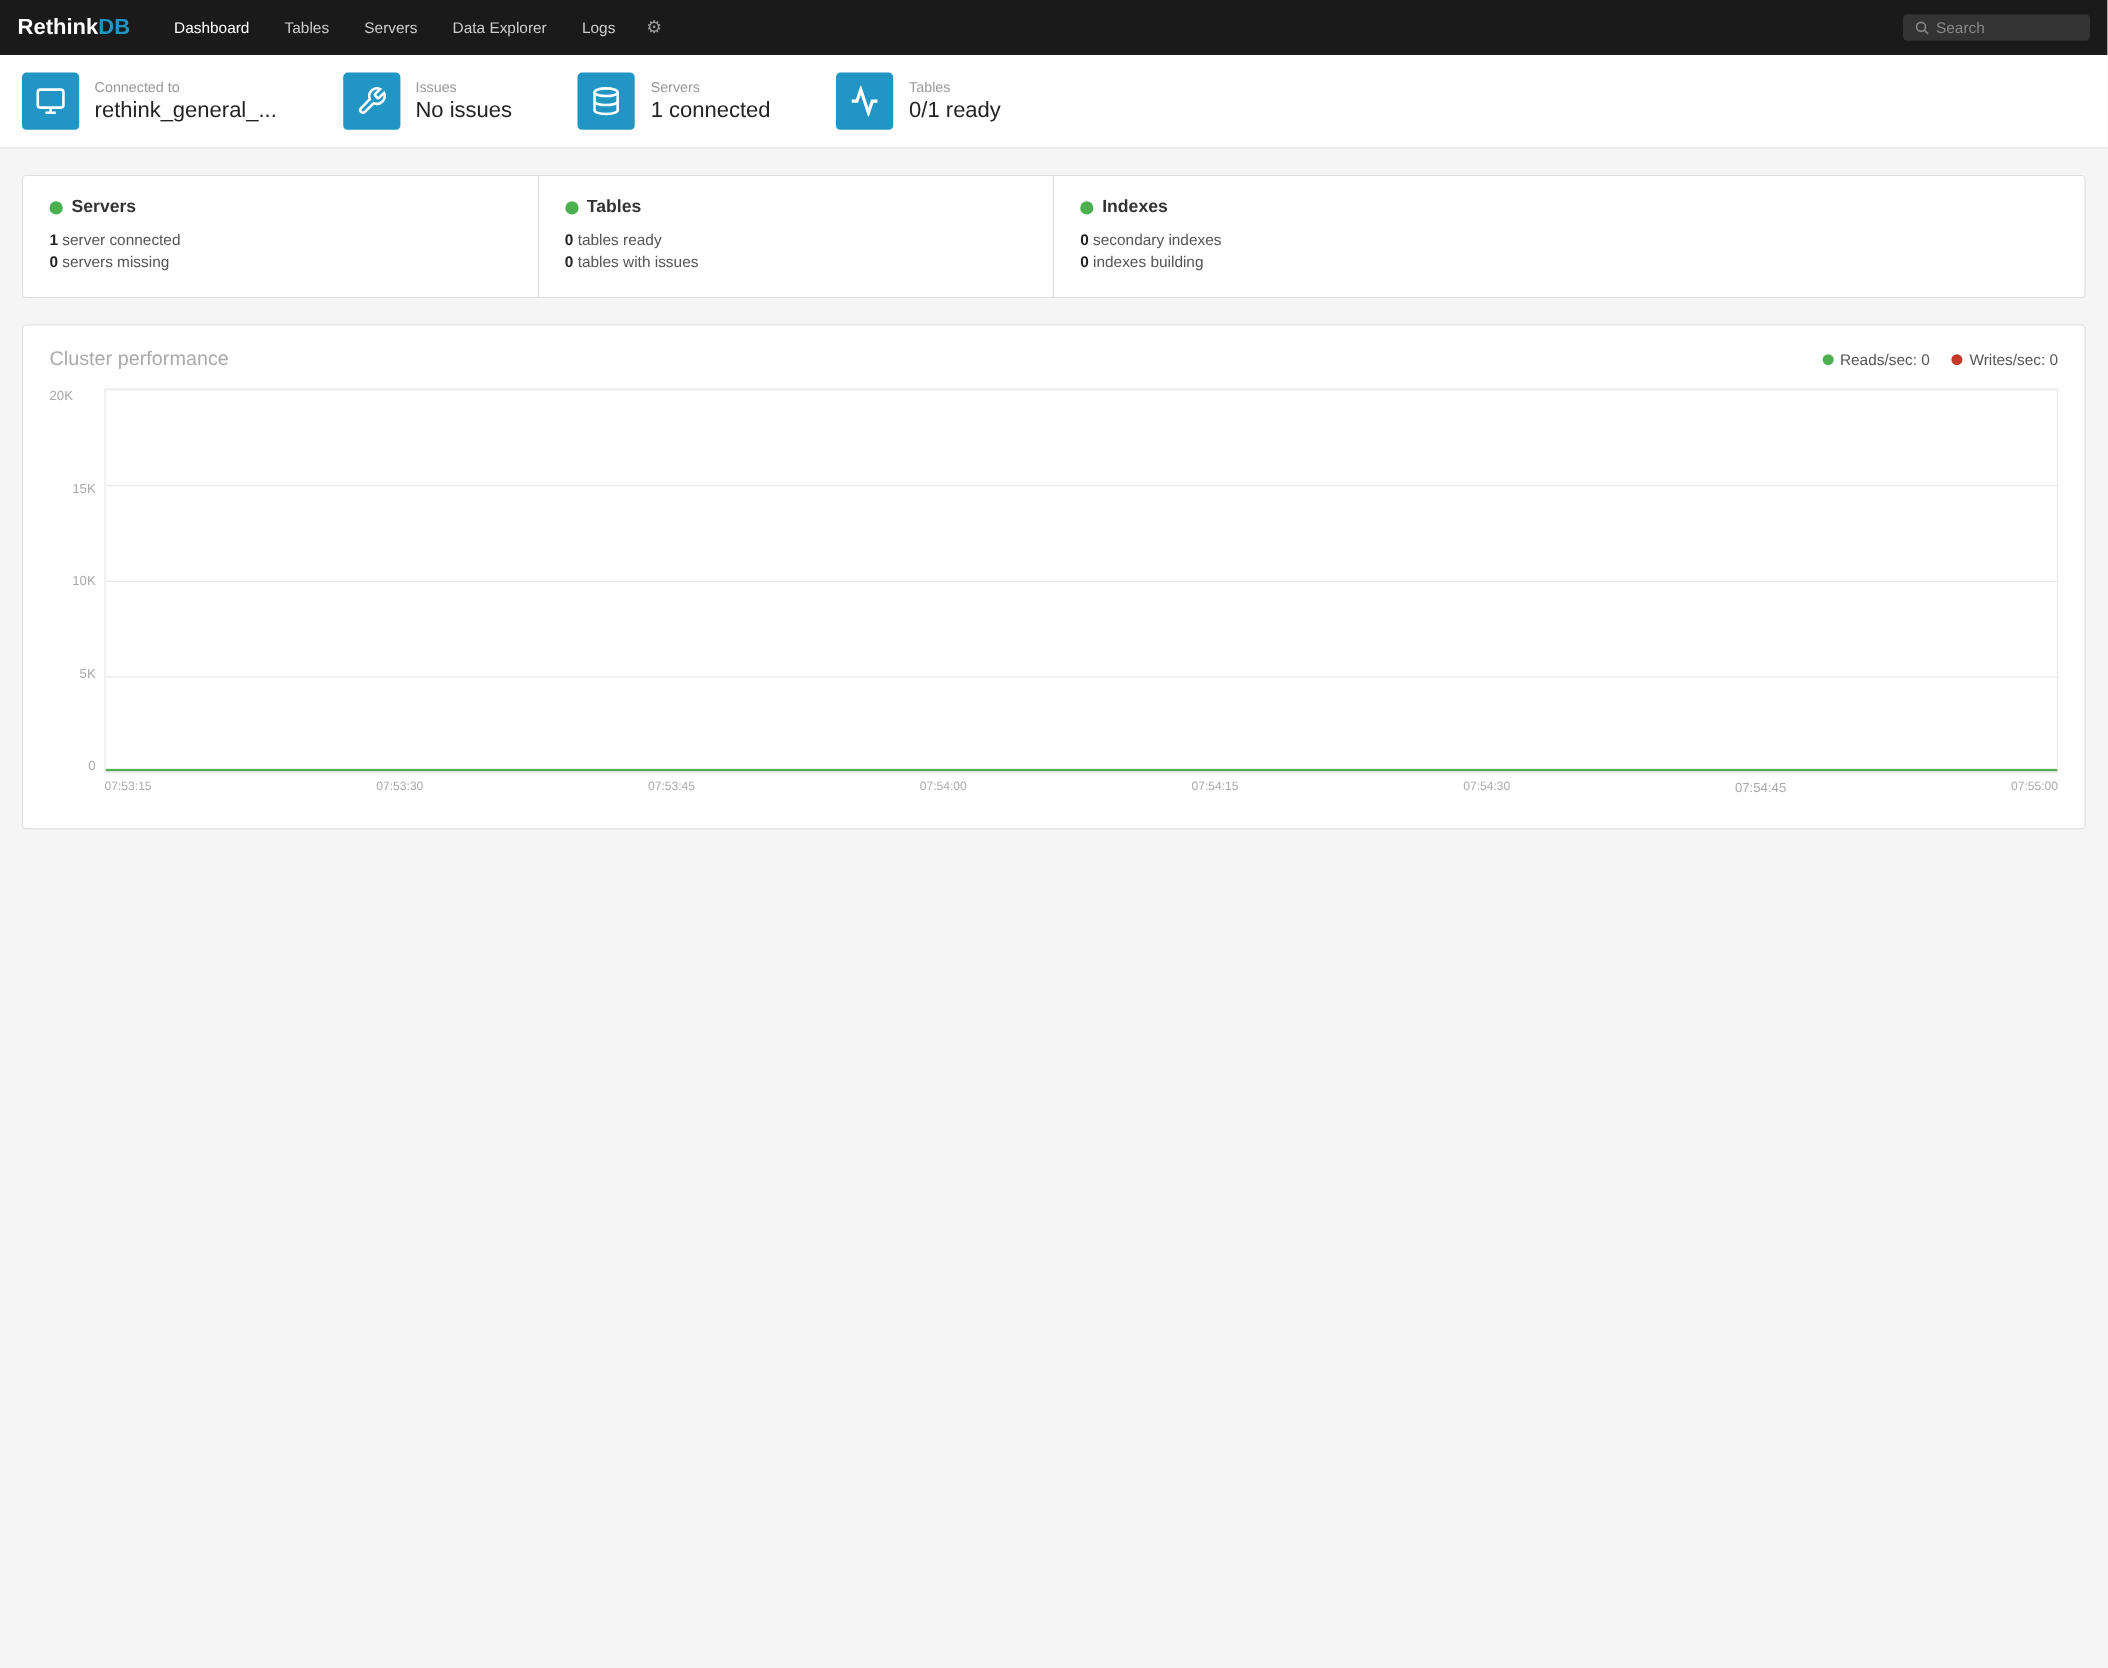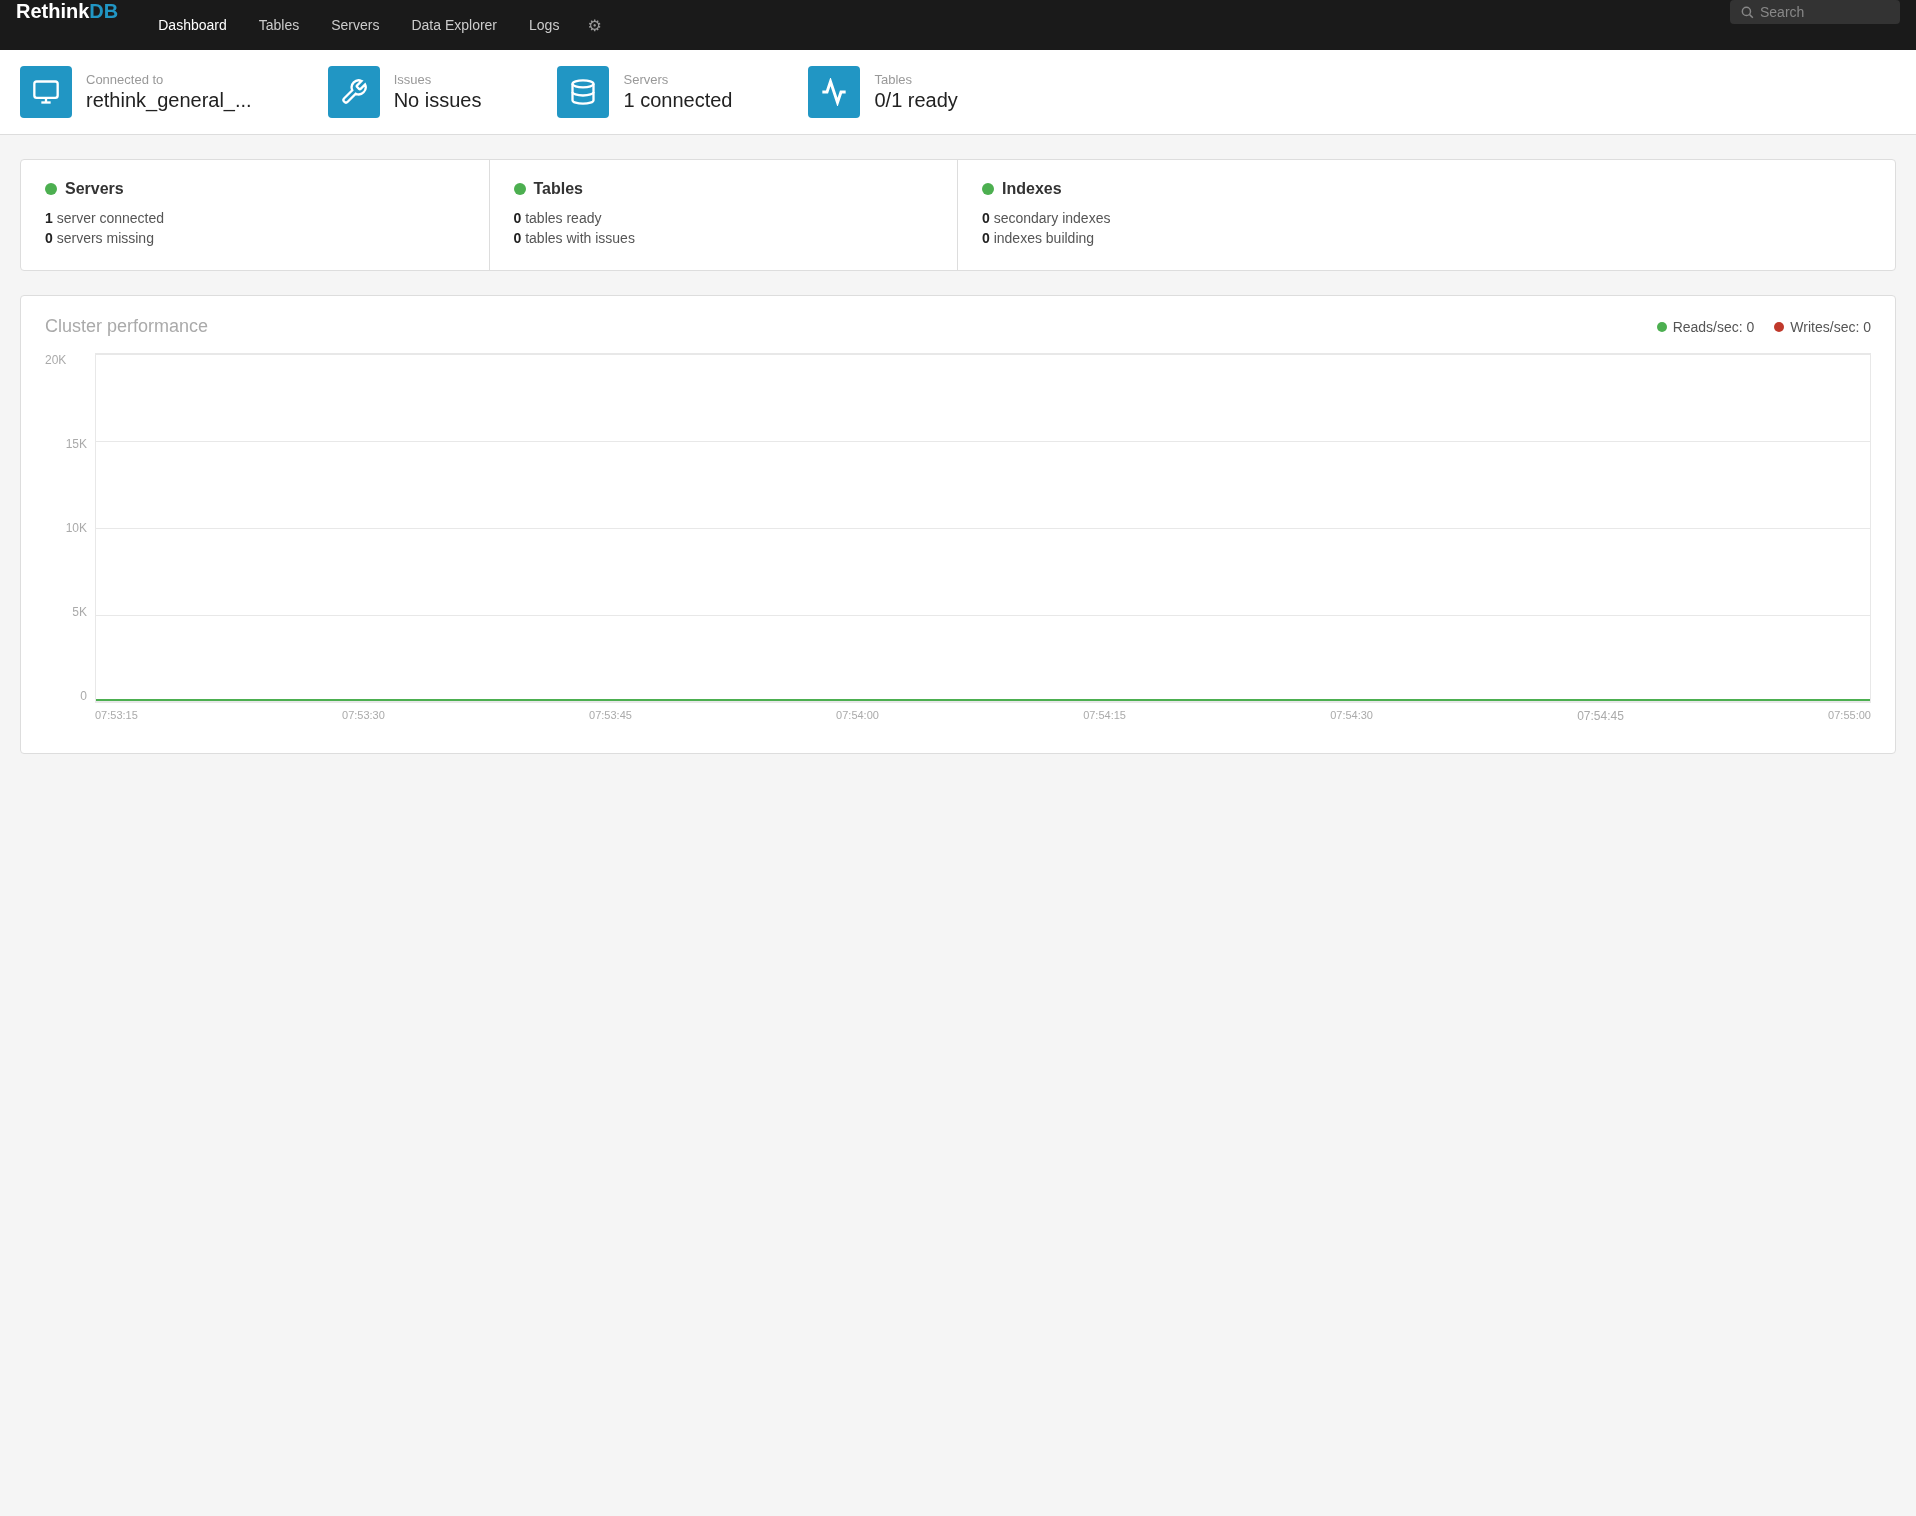--- a/index.html
+++ b/index.html
@@ -2,21 +2,21 @@
 <html><head>
   <meta charset="utf-8">
   <style>
     * { box-sizing: border-box; margin: 0; padding: 0; }
     body { font-family: 'Helvetica Neue', Arial, sans-serif; background: #f5f5f5; color: #333; font-size: 14px; }
 
     
     nav {
       background: #1a1a1a;
       display: flex;
-      align-items: flex-start;
+      align-items: center;
       height: 50px;
       padding: 0 16px;
       gap: 0;
     }
     .nav-logo {
       display: flex;
       align-items: center;
       margin-right: 24px;
     }
     .nav-logo-rethink { color: #fff; font-size: 20px; font-weight: bold; }
@@ -62,21 +62,21 @@
     }
     .nav-search input::placeholder { color: #888; }
 
     
     .header-bar {
       background: #fff;
       border-bottom: 1px solid #ddd;
       display: flex;
       align-items: stretch;
       padding: 0 20px;
-      gap: 16px;
+      gap: 0;
     }
     .header-card {
       display: flex;
       align-items: center;
       gap: 14px;
       padding: 16px 30px 16px 0;
       margin-right: 30px;
     }
     .header-card-icon {
       width: 52px;

